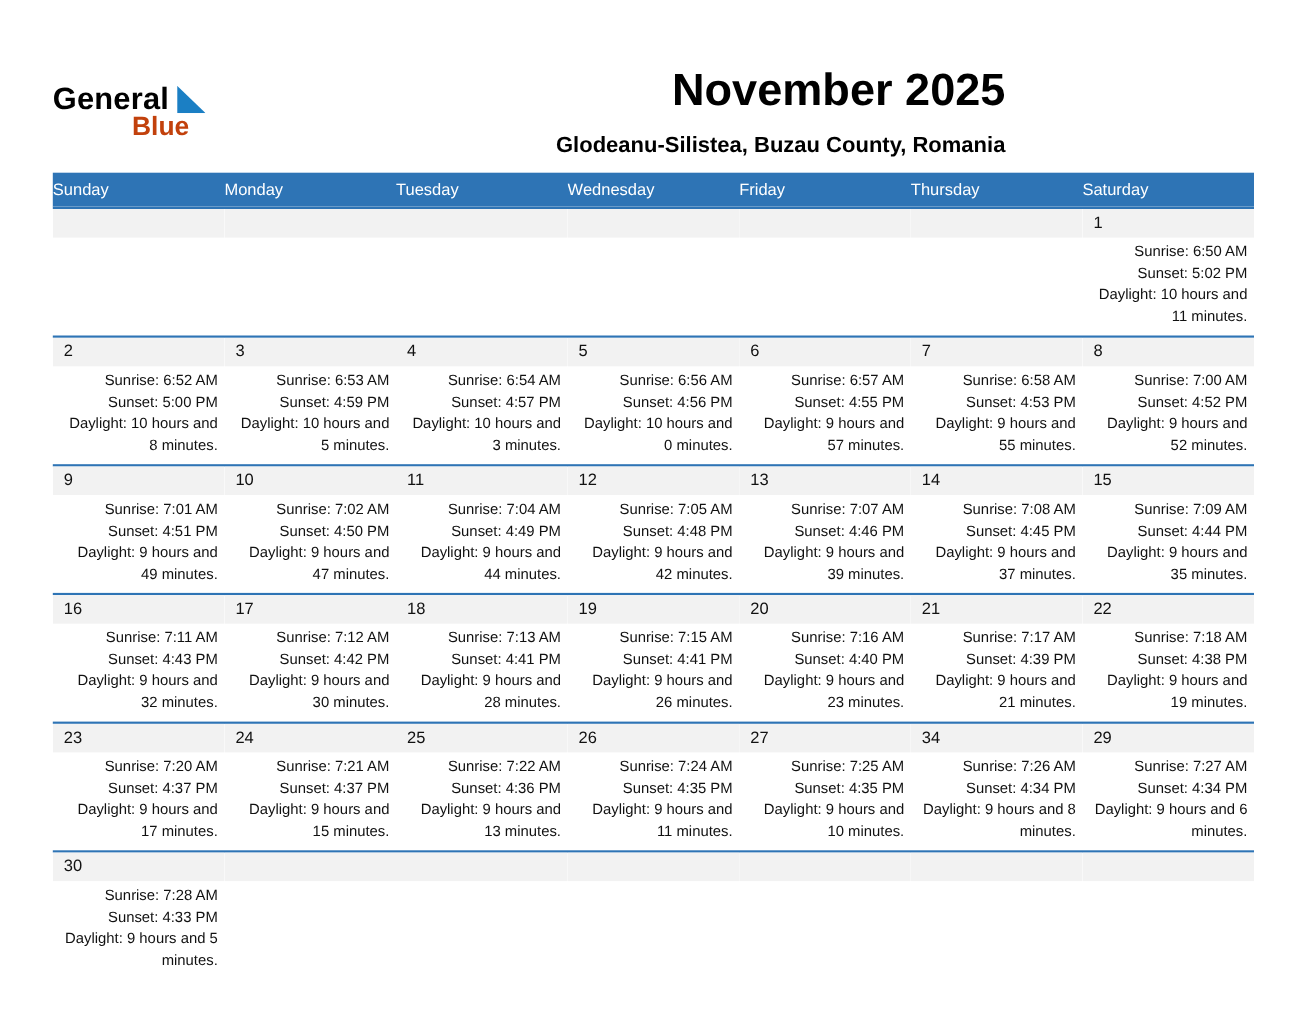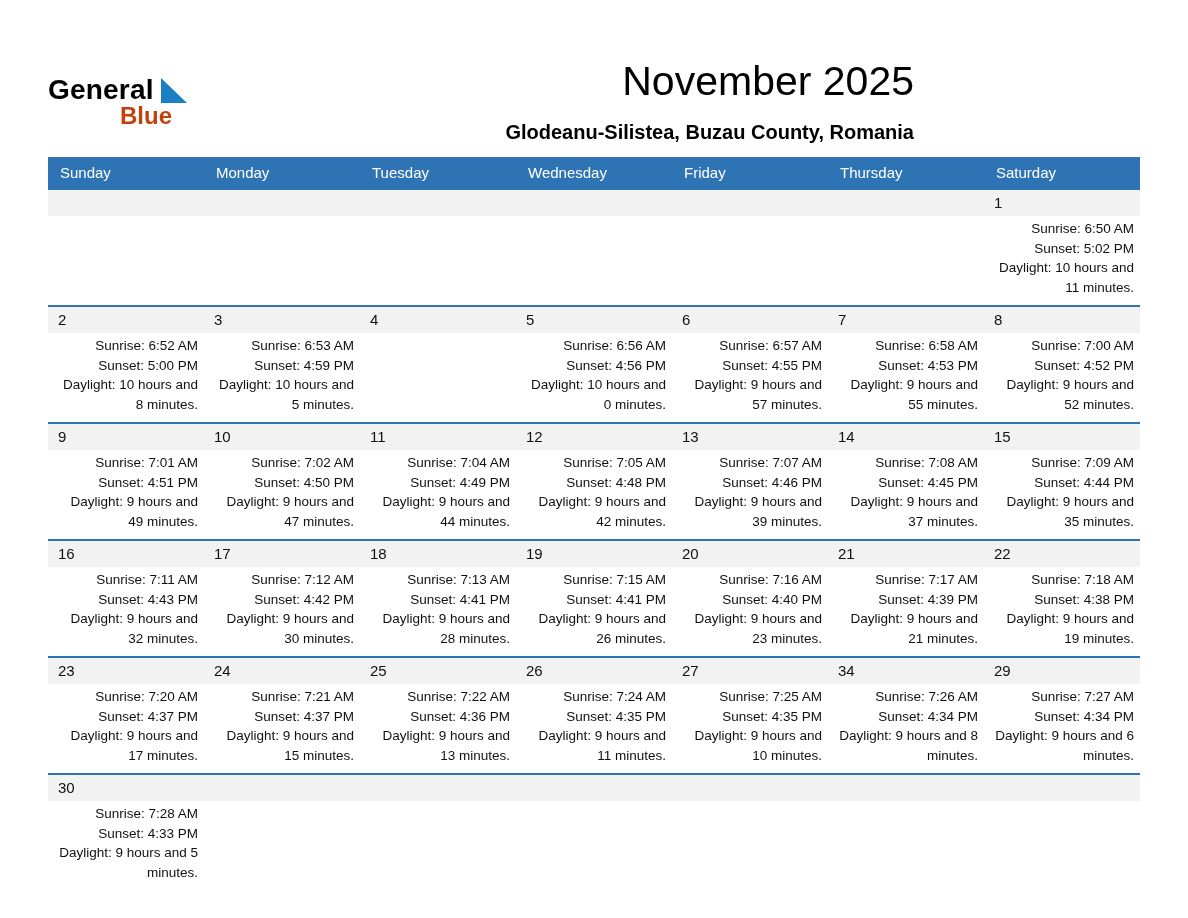--- a/index.html
+++ b/index.html
@@ -18,32 +18,32 @@
   .logo .l1 { font-size: 28px; font-weight: bold; color: #000; line-height: 27px; letter-spacing: 0.2px; }
   .logo .tri {
     position: absolute; left: 113px; top: 2px;
     width: 26px; height: 25px;
     background: #1b7fc4;
     clip-path: polygon(0 0, 0 100%, 100% 100%);
   }
   .logo .l2 { font-size: 24px; font-weight: bold; color: #c2410c; line-height: 26px; margin-left: 72px; }
 
   .titles { position: absolute; right: 50px; top: 58px; text-align: right; }
-  .month-title { font-size: 41px; color: #000; line-height: 46px; font-weight: 400; }
+  .month-title { font-size: 41px; color: #000; line-height: 46px; font-weight: 700; }
   .location { font-size: 20px; font-weight: bold; color: #000; margin-top: 16px; line-height: 24px; }
 
   
   .calendar { position: absolute; left: 48px; top: 157px; width: 1092px; }
   .weekday-row {
     display: grid; grid-template-columns: repeat(7, 1fr);
     background: #2e74b5; color: #fff;
     height: 31px;
   }
   .weekday-row .wd {
-    font-size: 15px; line-height: 31px; padding-left: 12px;
+    font-size: 15px; line-height: 31px; 
     overflow: hidden; white-space: nowrap;
   }
   .week-row {
     display: grid; grid-template-columns: repeat(7, 1fr);
     border-top: 2px solid #2e74b5;
     min-height: 109px;
     background: #fff;
   }
   .day-cell { overflow: hidden; }
   .num-band {
@@ -129,20 +129,25 @@
           <div class="day-cell">
             <div class="num-band">3</div>
             <div class="cell-body">
               <div class="detail-line">Sunrise: 6:53 AM</div>
               <div class="detail-line">Sunset: 4:59 PM</div>
               <div class="detail-line">Daylight: 10 hours and 5 minutes.</div>
             </div>
           </div>
           <div class="day-cell">
             <div class="num-band">4</div>
+            <div class="cell-body">
+              <div class="detail-line">Sunrise: 6:54 AM</div>
+              <div class="detail-line">Sunset: 4:57 PM</div>
+              <div class="detail-line">Daylight: 10 hours and 3 minutes.</div>
+            </div>
           </div>
           <div class="day-cell">
             <div class="num-band">5</div>
             <div class="cell-body">
               <div class="detail-line">Sunrise: 6:56 AM</div>
               <div class="detail-line">Sunset: 4:56 PM</div>
               <div class="detail-line">Daylight: 10 hours and 0 minutes.</div>
             </div>
           </div>
           <div class="day-cell">

